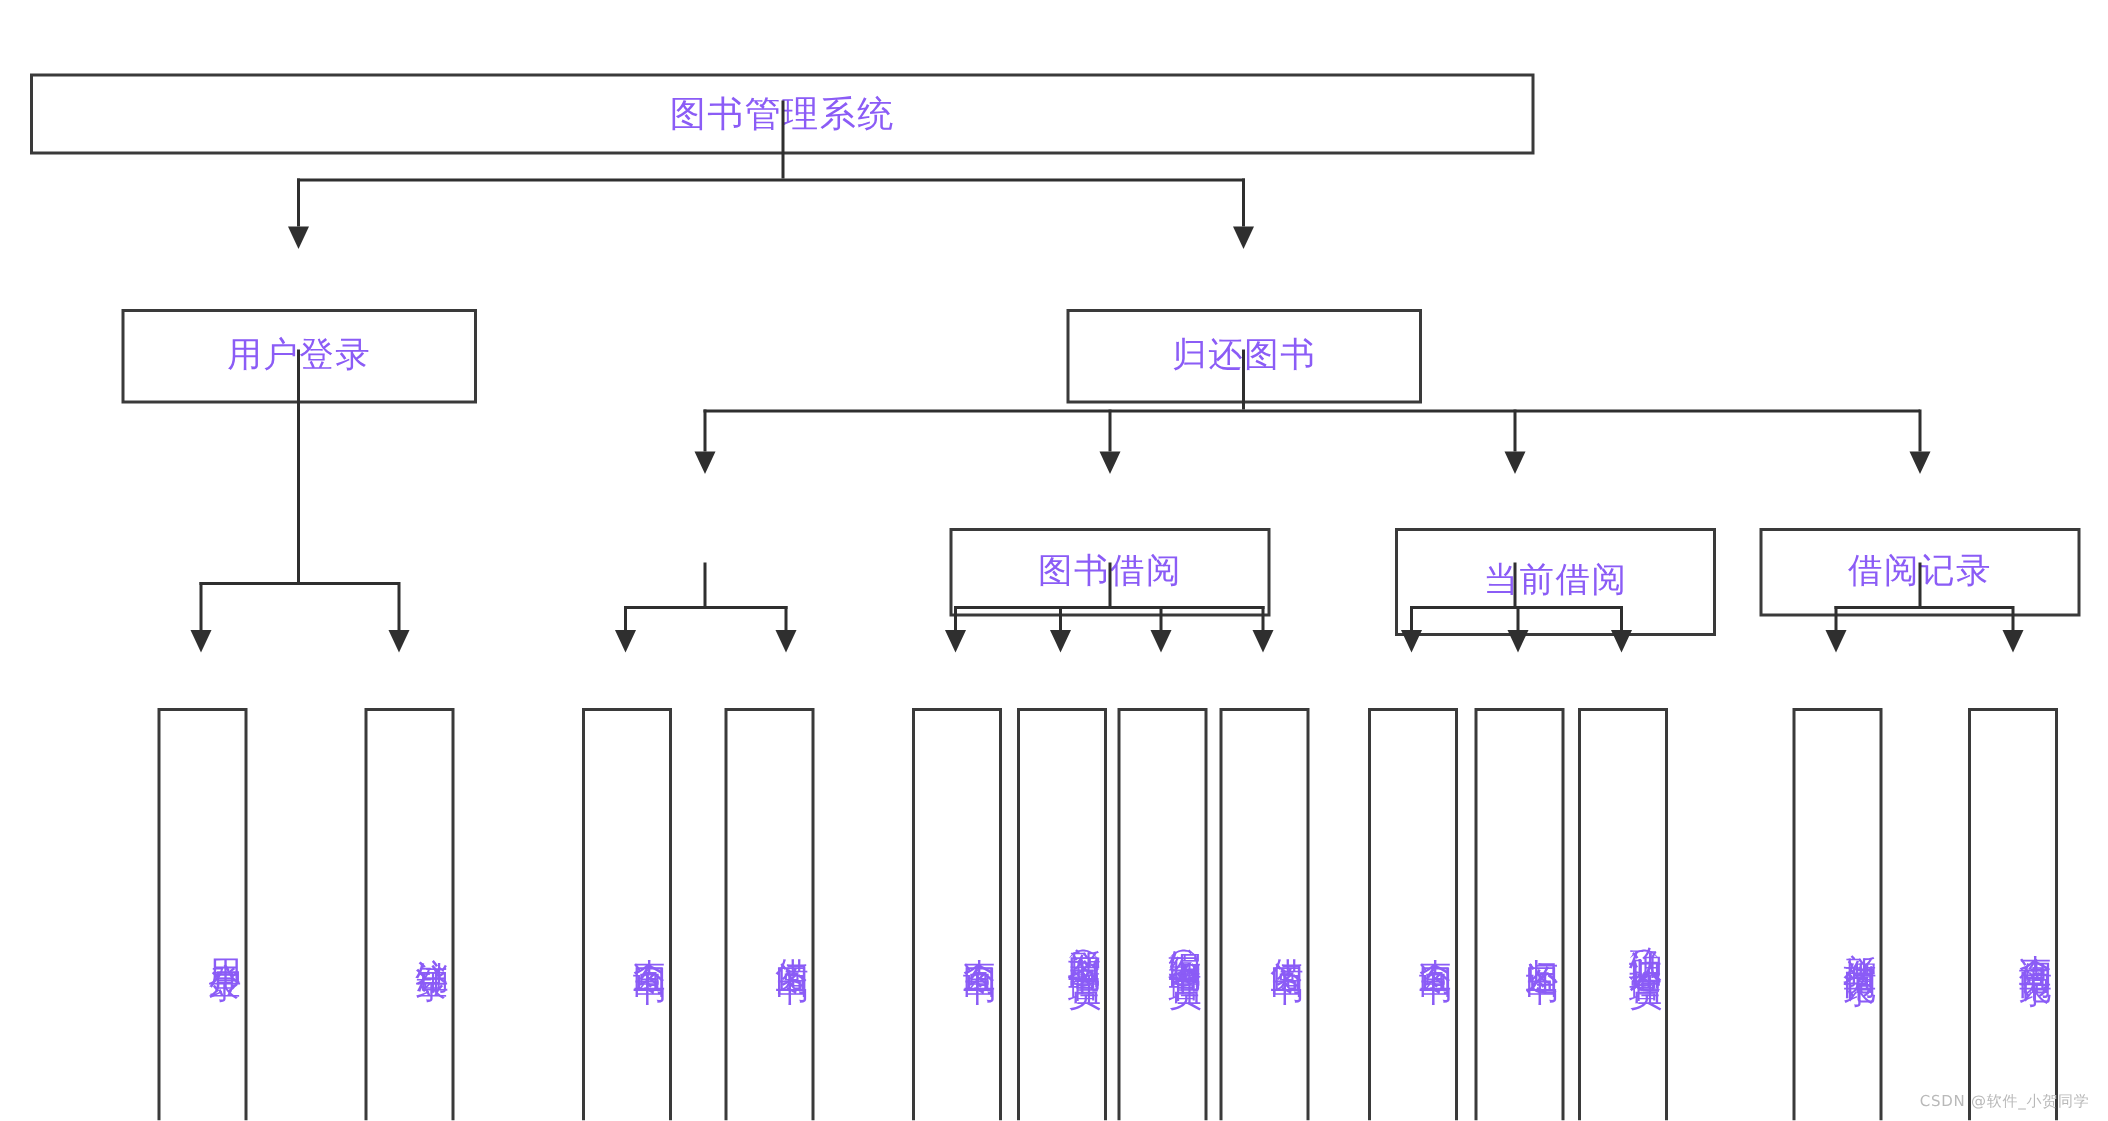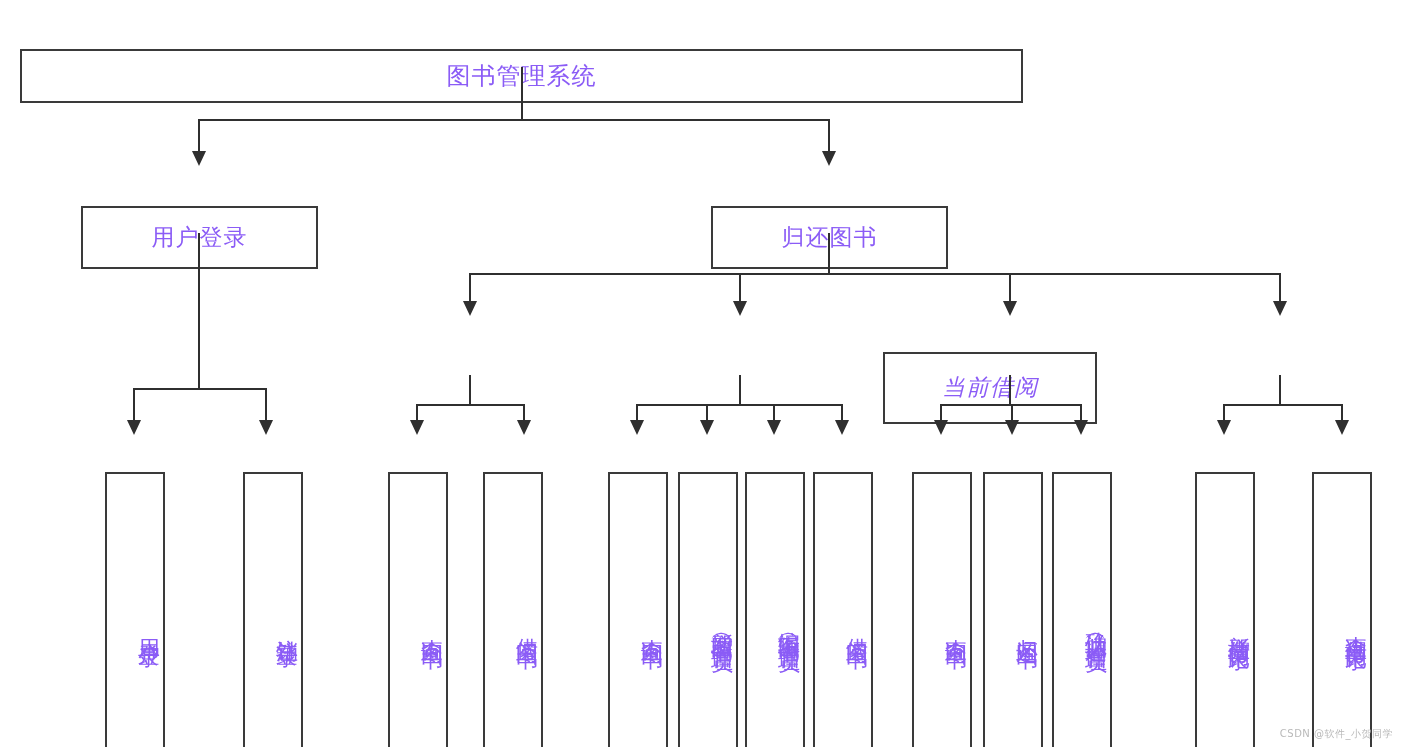--- a/index.html
+++ b/index.html
@@ -118,22 +118,28 @@
 
   <div class="vline" style="left:739px; top:273px; width:2px; height:28px;"></div>
   <div class="arrow" style="left:733px; top:301px;"></div>
 
   <div class="vline" style="left:1009px; top:273px; width:2px; height:28px;"></div>
   <div class="arrow" style="left:1003px; top:301px;"></div>
 
   <div class="vline" style="left:1279px; top:273px; width:2px; height:28px;"></div>
   <div class="arrow" style="left:1273px; top:301px;"></div>
 
-  <div class="node horiz" style="left:883px; top:316px; width:214px; height:72px;font-style:italic;">
+  <div class="node horiz" style="left:633px; top:316px; width:214px; height:59px;">
+    <span>图书借阅</span>
+  </div>
+  <div class="node horiz" style="left:930px; top:316px; width:214px; height:72px;">
     <span>当前借阅</span>
+  </div>
+  <div class="node horiz" style="left:1173px; top:316px; width:214px; height:59px;">
+    <span>借阅记录</span>
   </div>
 
   <div class="vline" style="left:469px; top:375px; width:2px; height:29px;"></div>
   <div class="hline" style="left:416px; top:404px; width:109px; height:2px;"></div>
   <div class="vline" style="left:416px; top:404px; width:2px; height:16px;"></div>
   <div class="arrow" style="left:410px; top:420px;"></div>
   <div class="vline" style="left:523px; top:404px; width:2px; height:16px;"></div>
   <div class="arrow" style="left:517px; top:420px;"></div>
 
   <div class="vline" style="left:739px; top:375px; width:2px; height:29px;"></div>

